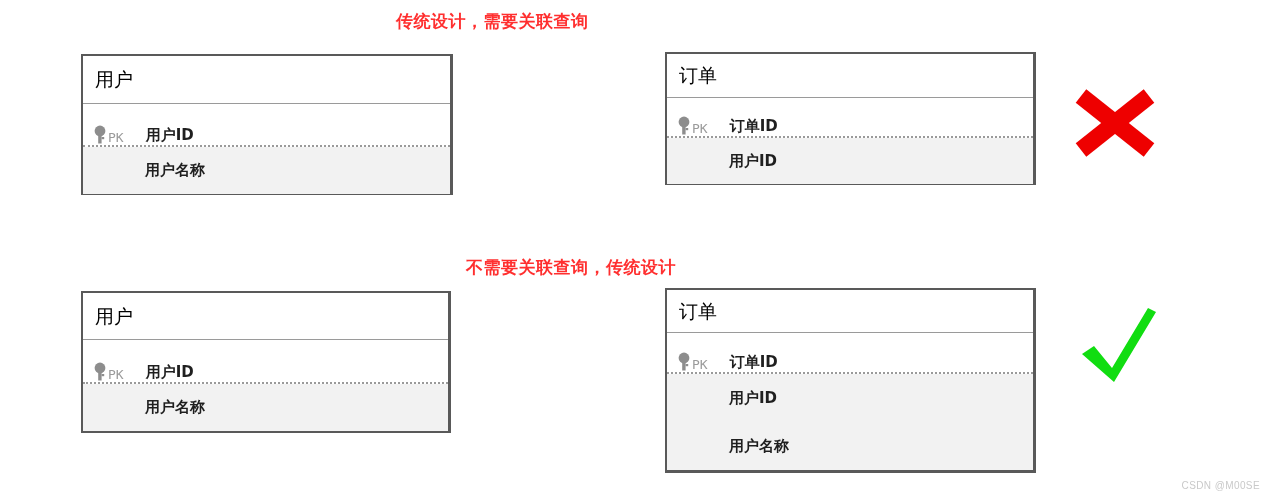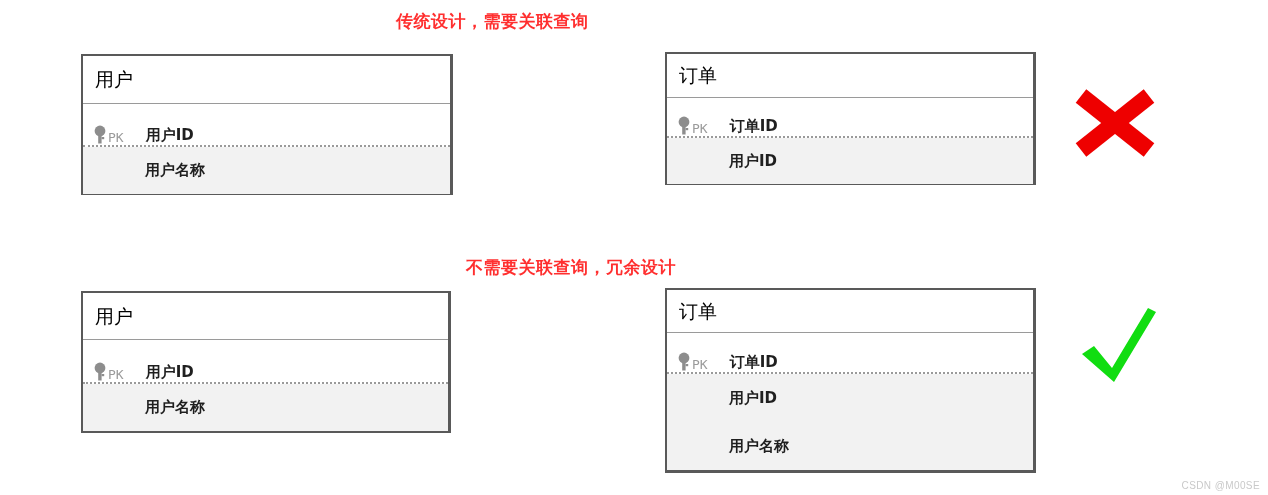--- a/index.html
+++ b/index.html
@@ -179,21 +179,21 @@
 
   <div class="mark" id="mark-cross" style="left:1069px; top:88px;">
     <svg width="92" height="70" viewBox="0 0 92 70">
       <g stroke="#ee0000" stroke-width="17" stroke-linecap="butt">
         <line x1="12" y1="8" x2="80" y2="62"></line>
         <line x1="80" y1="8" x2="12" y2="62"></line>
       </g>
     </svg>
   </div>
 
-  <div class="caption" id="caption-bottom">不需要关联查询，冗余设计</div>
+  <div class="caption" id="caption-bottom">不需要关联查询，传统设计</div>
 
   <div class="entity" id="t3" style="left:81px; top:291px; width:370px; height:142px;">
     <div class="entity-header" style="height:47px;">
       <span class="entity-title">用户</span>
     </div>
     <div class="pk-row" style="height:44px;">
       <span class="key-icon">
         <svg width="16" height="20" viewBox="0 0 16 20">
           <circle cx="7" cy="6" r="5.4" fill="#8d8d8d"></circle>
           <rect x="5.2" y="9" width="3.4" height="9.5" fill="#8d8d8d"></rect>

